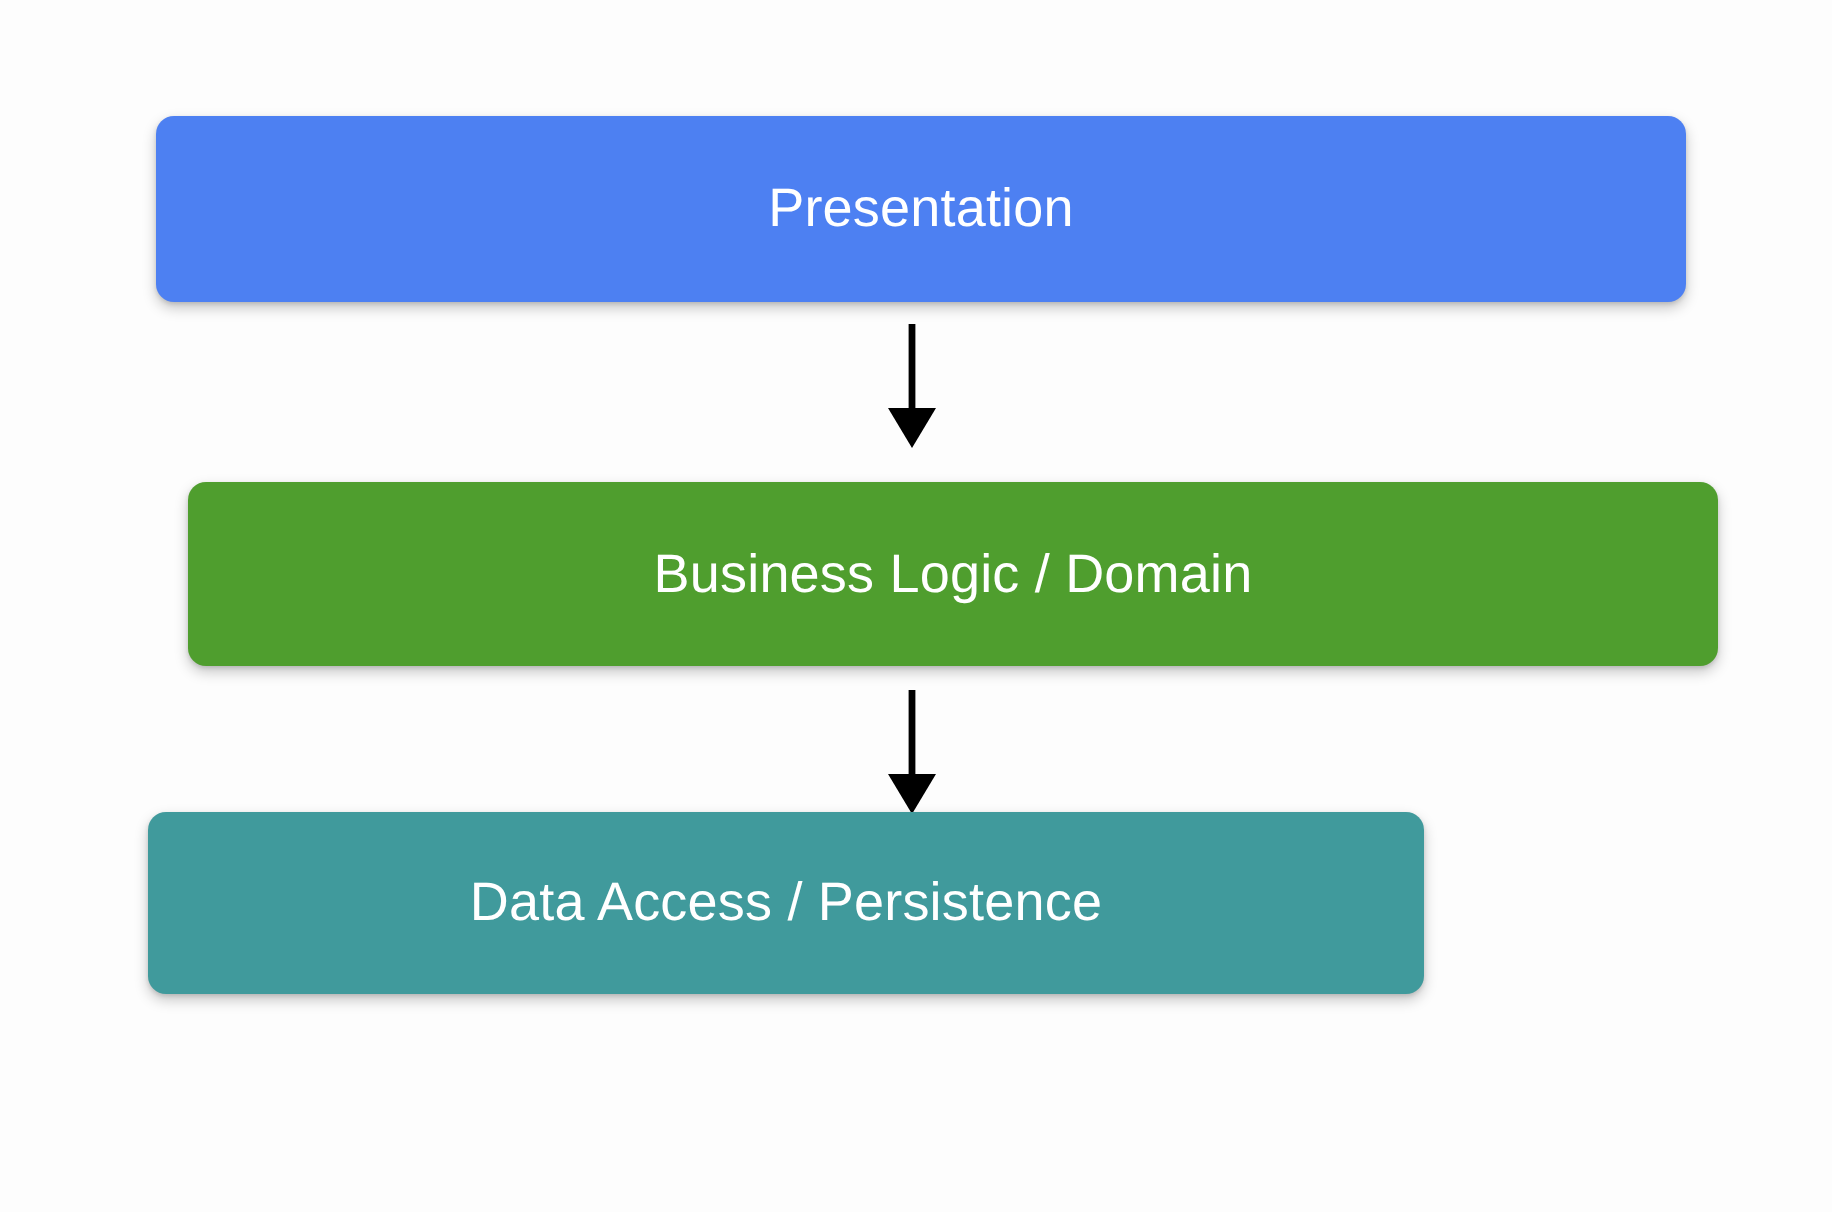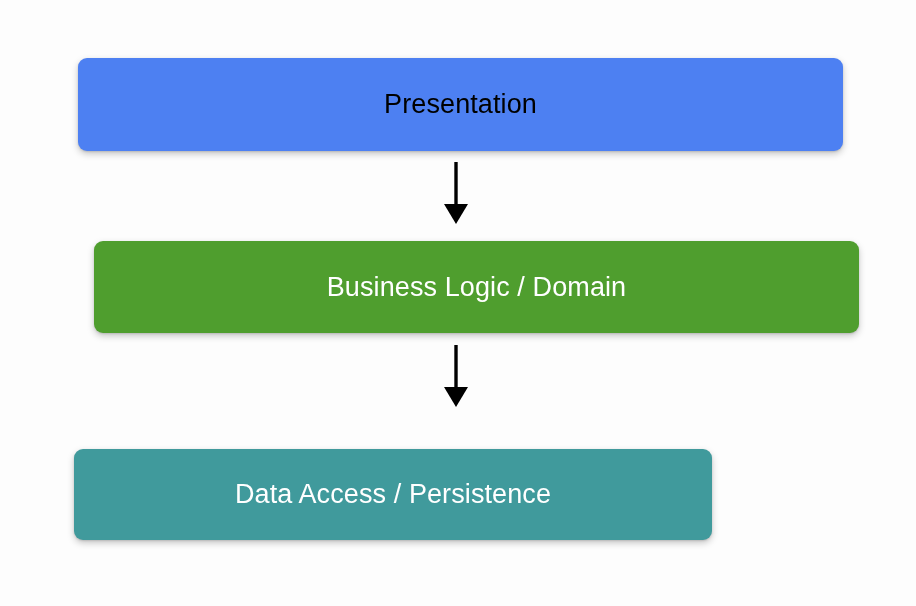--- a/index.html
+++ b/index.html
@@ -53,21 +53,21 @@
     height: 93px;
   }
   #layer-business-logic {
     left: 78px;
     top: 241px;
     width: 765px;
     height: 92px;
   }
   #layer-data-access {
     left: 74px;
-    top: 449px;
+    top: 406px;
     width: 638px;
     height: 91px;
   }
 
   
   .connector-arrow {
     position: absolute;
     left: 0;
     top: 0;
     pointer-events: none;
@@ -84,21 +84,21 @@
     width: 40px;
     height: 68px;
   }
 </style>
 </head>
 <body style="background-color: rgb(253, 253, 253);">
 
 <div id="diagram-canvas" style="background-color: rgb(253, 253, 253);">
 
   <div class="layer-box" id="layer-presentation" style="background-color: rgb(77, 128, 242);">
-    <span class="layer-label" style="color: #000000; text-align: right;">Presentation</span>
+    <span class="layer-label" style="color: #ffffff; text-align: right;">Presentation</span>
   </div>
 
   <svg class="connector-arrow" id="connector-presentation-to-business" viewBox="0 0 40 68" width="40" height="68" xmlns="http://www.w3.org/2000/svg">
     <line x1="20" y1="2" x2="20" y2="50" stroke="#000000" stroke-width="3.4"></line>
     <polygon points="20,64 8,44 32,44" fill="#000000"></polygon>
   </svg>
 
   <div class="layer-box" id="layer-business-logic" style="background-color: rgb(79, 158, 46); margin-left: 16px;">
     <span class="layer-label" style="color: rgb(255, 255, 255);">Business Logic / Domain</span>
   </div>

